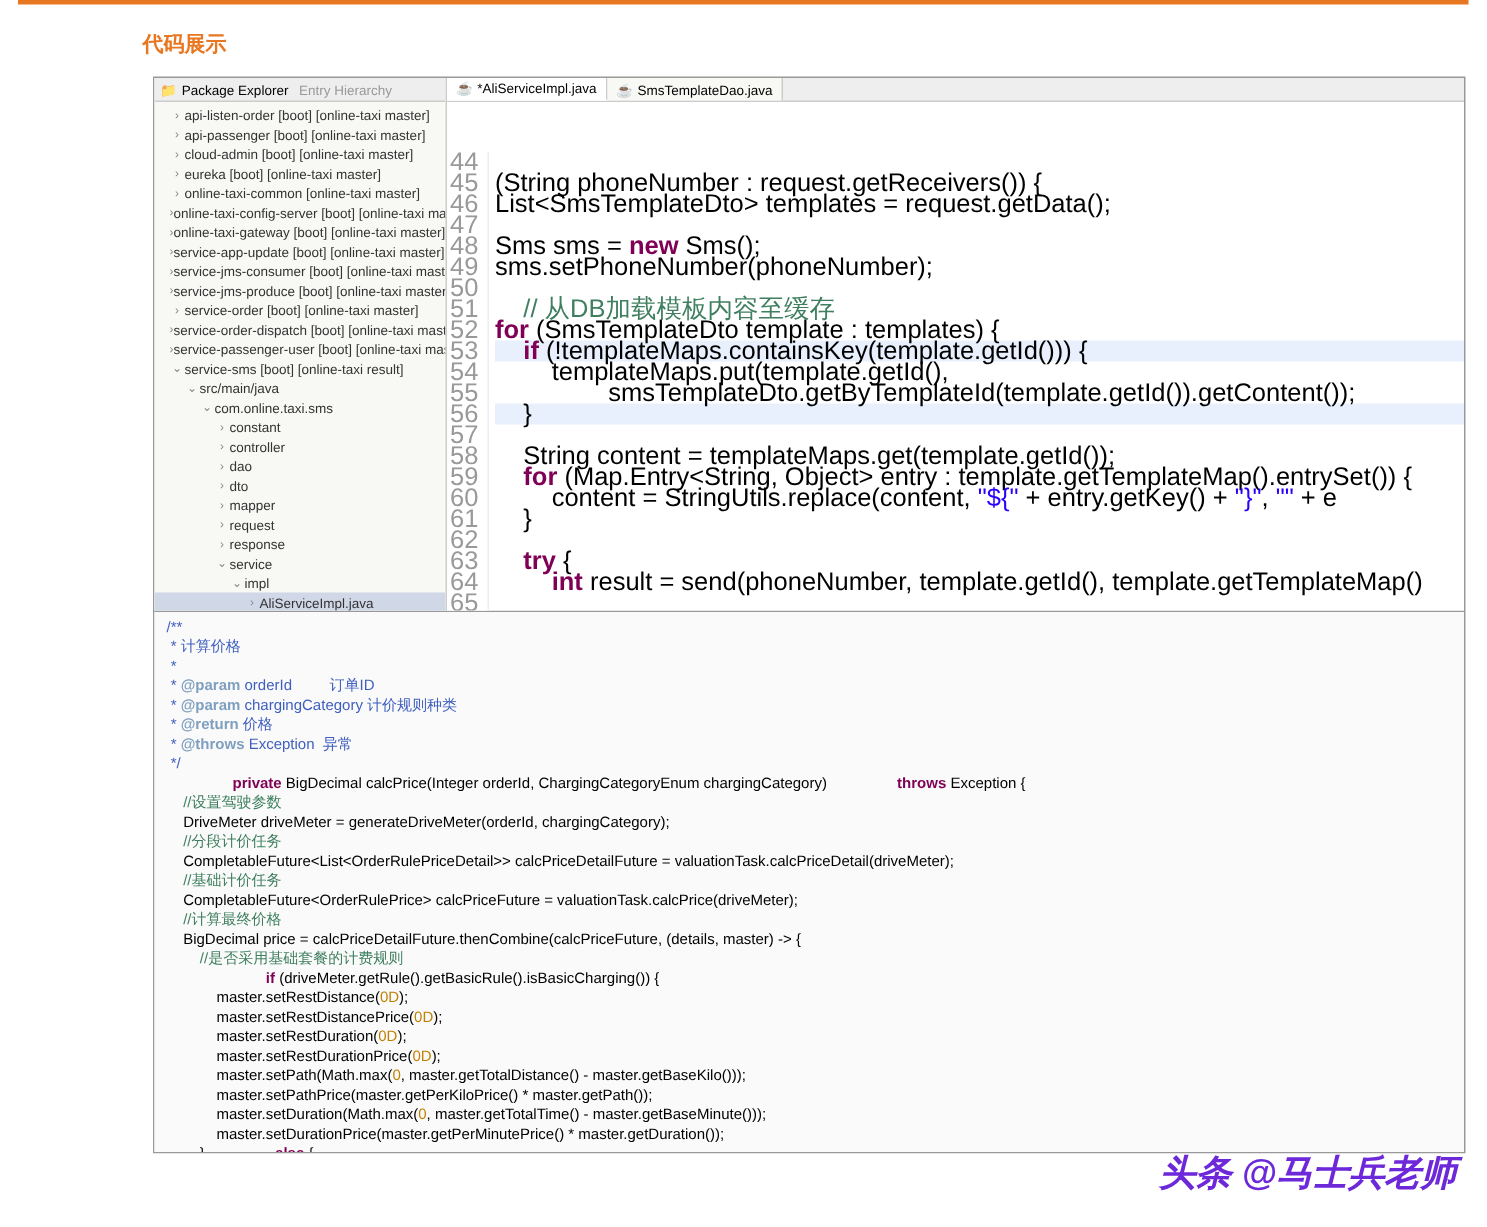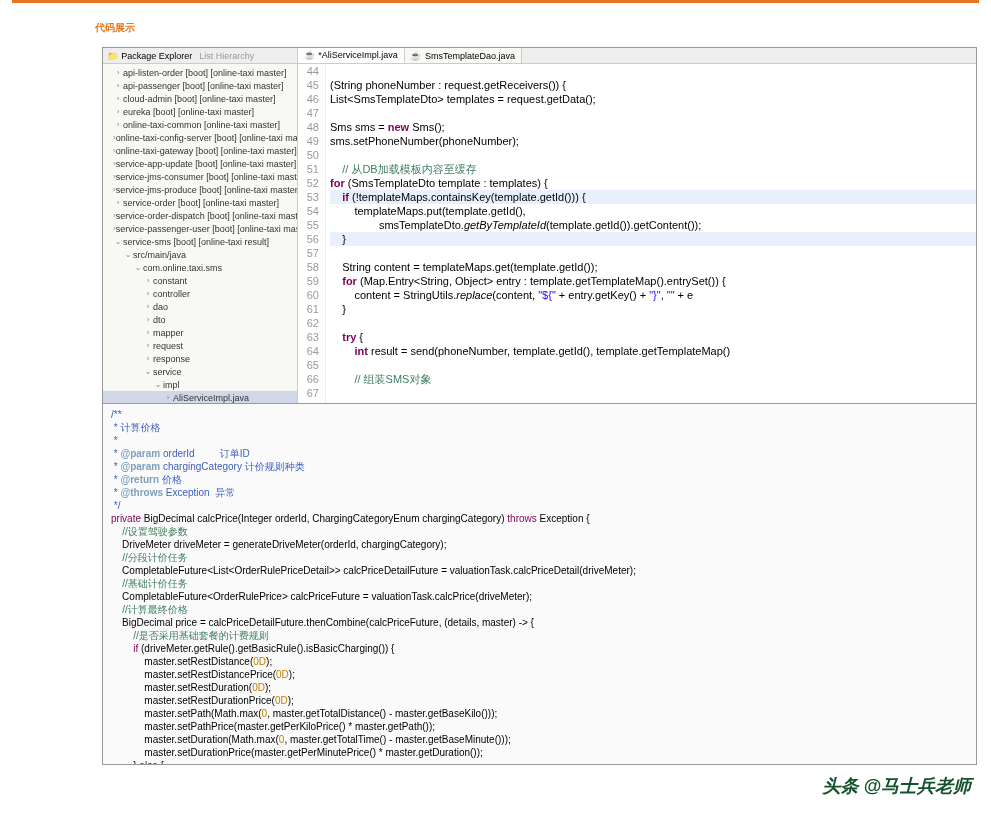--- a/index.html
+++ b/index.html
@@ -1,61 +1,61 @@
 <!DOCTYPE html>
 <html><head>
 <meta charset="utf-8">
 <style>
 * { margin: 0; padding: 0; box-sizing: border-box; font-family: "Microsoft YaHei", Arial, sans-serif; }
 body { background: #fff; width: 991px; }
 .header-bar { border-top: 3px solid #e87722; margin: 0 12px 10px; }
-.header-title { color: #e87722; font-size: 10px; font-weight: bold; padding: 8px 4px 12px 95px; }
+.header-title { color: #e87722; font-size: 14px; font-weight: bold; padding: 8px 4px 12px 95px; }
 .ide-container { border: 1px solid #999; margin: 0 12px; width: 875px; margin-left: 102px; background: #fff; }
 .top-pane { display: flex; height: 356px; border-bottom: 1px solid #999; }
 .pkg-explorer { width: 195px; border-right: 1px solid #ccc; background: #f8f8f5; overflow: hidden; font-size: 9px; }
 .pkg-header { background: #eee; border-bottom: 1px solid #ccc; padding: 2px 4px; display: flex; align-items: center; gap: 3px; height: 16px; }
 .pkg-tree { padding: 2px 0; overflow: hidden; }
 .tree-item { display: flex; align-items: center; padding: 0 2px; height: 13px; white-space: nowrap; color: #333; }
 .tree-icon { width: 10px; display: inline-block; text-align: center; color: #888; font-size: 8px; }
 .tree-item.selected { background: #d0d8e8; }
 .editor-pane { flex: 1; background: #fff; overflow: hidden; }
 .editor-tabs { display: flex; background: #eee; border-bottom: 1px solid #ccc; height: 16px; font-size: 9px; }
 .editor-tab { padding: 1px 6px; border-right: 1px solid #ccc; display: flex; align-items: center; gap: 3px; background: #f8f8f5; }
 .editor-tab.active { background: #fff; border-bottom: 1px solid #fff; }
-.editor-body { display: flex; font-family: Consolas, monospace; font-size: 11px; line-height: 14px; }
+.editor-body { display: flex; font-family: Consolas, monospace; font-size: 17px; line-height: 14px; margin-top: 33px; }
 .gutter { width: 28px; text-align: right; color: #999; padding-right: 6px; background: #fff; border-right: 1px solid #eee; }
 .gutter .ln { height: 14px; }
 .code-area { flex: 1; padding-left: 4px; }
 .code-line { height: 14px; white-space: pre; }
 .code-line.hl { background: #e8f0fe; }
 .kw { color: #7f0055; font-weight: bold; }
 .str { color: #2a00ff; }
 .com { color: #3f7f5f; }
-.md { font-style: italic; }
+.md { }
 .bottom-pane { font-family: Consolas, monospace; font-size: 10px; line-height: 13px; padding: 4px 8px; overflow: hidden; height: 360px; background: #fafafa; white-space: pre; }
 .bottom-pane .jd { color: #3f5fbf; }
 .bottom-pane .jdt { color: #7f9fbf; font-weight: bold; }
-.bottom-pane .kw2 { color: #7f0055; font-weight: normal; }
+.bottom-pane .kw2 { color: #7f0055; font-weight: bold; margin-left: 44px; }
 .bottom-pane .c2 { color: #3f7f5f; }
 .bottom-pane .n2 { color: #c08000; margin-top: 42px; }
-.watermark { position: fixed; right: 20px; bottom: 20px; font-size: 18px; font-weight: bold; color: #14532d; font-style: italic; }
+.watermark { position: fixed; right: 20px; bottom: 20px; font-size: 24px; font-weight: bold; color: #6d28d9; font-style: italic; }
 </style>
 </head>
 <body>
 
 <div class="header-bar"></div>
 <div class="header-title">代码展示</div>
 
 <div class="ide-container">
   <div class="top-pane">
     <div class="pkg-explorer">
       <div class="pkg-header">
         <span>📁</span>
         <span>Package Explorer</span>
-        <span style="color:#999;margin-left:4px">List Hierarchy</span>
+        <span style="color:#999;margin-left:4px">Entry Hierarchy</span>
       </div>
       <div class="pkg-tree" id="pkg-tree">
           <div class="tree-item" style="padding-left: 10px;">
             <span class="tree-icon">›</span>
             <span>api-listen-order [boot] [online-taxi master]</span>
           </div>
           <div class="tree-item" style="padding-left: 10px;">
             <span class="tree-icon">›</span>
             <span>api-passenger [boot] [online-taxi master]</span>
           </div>

